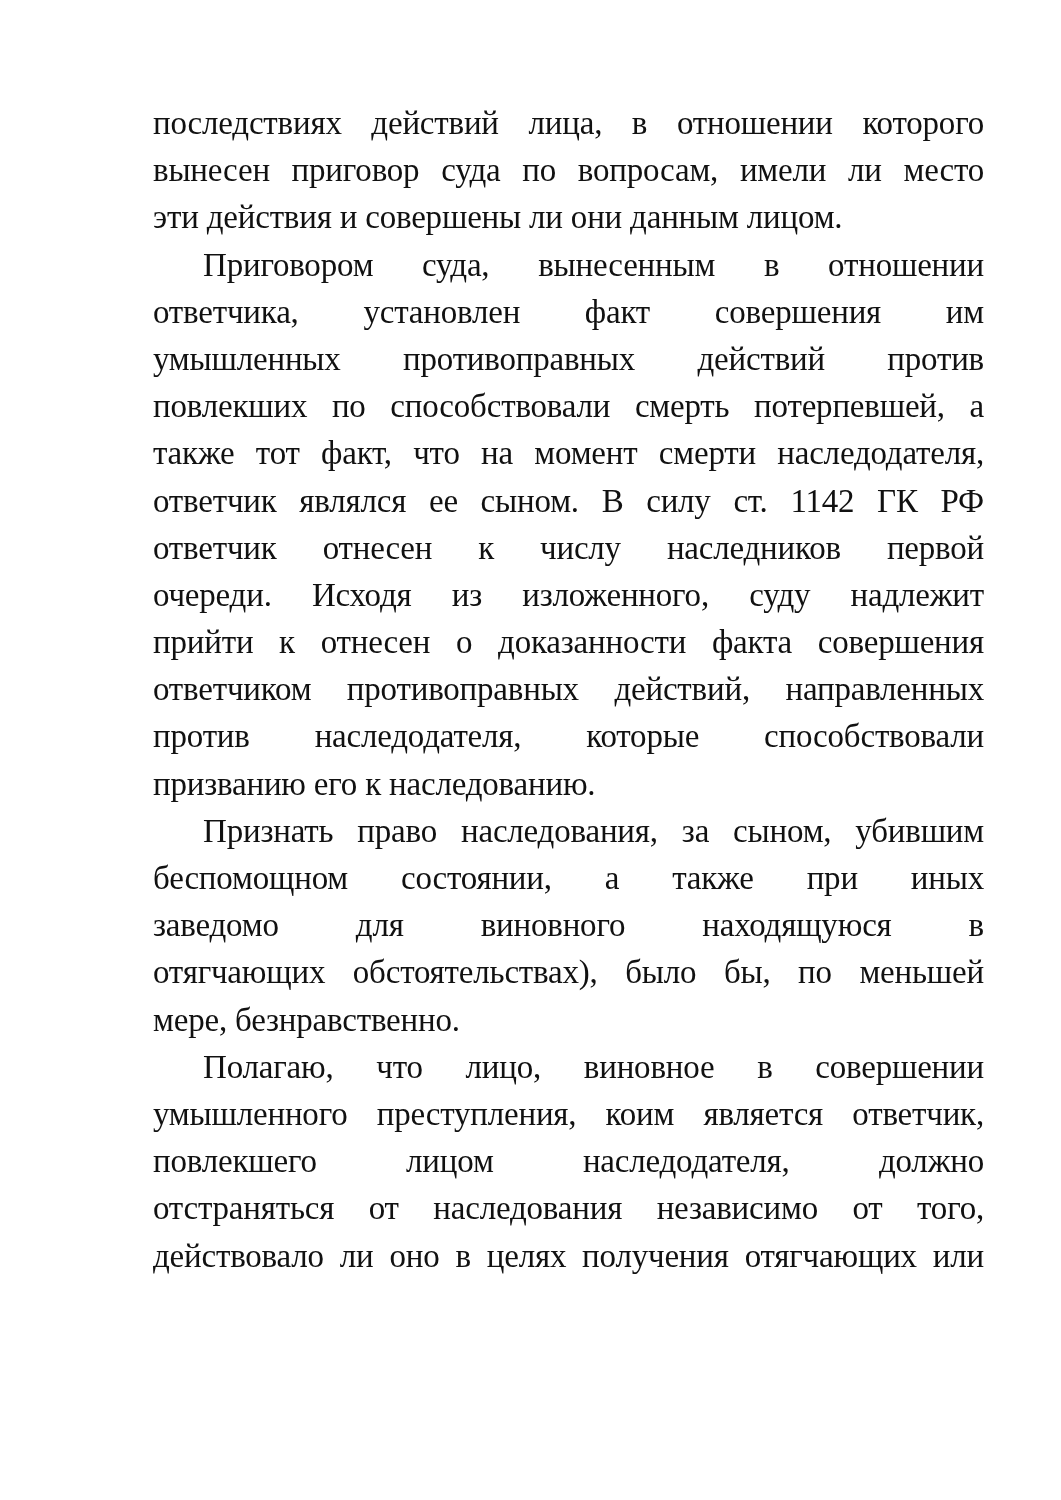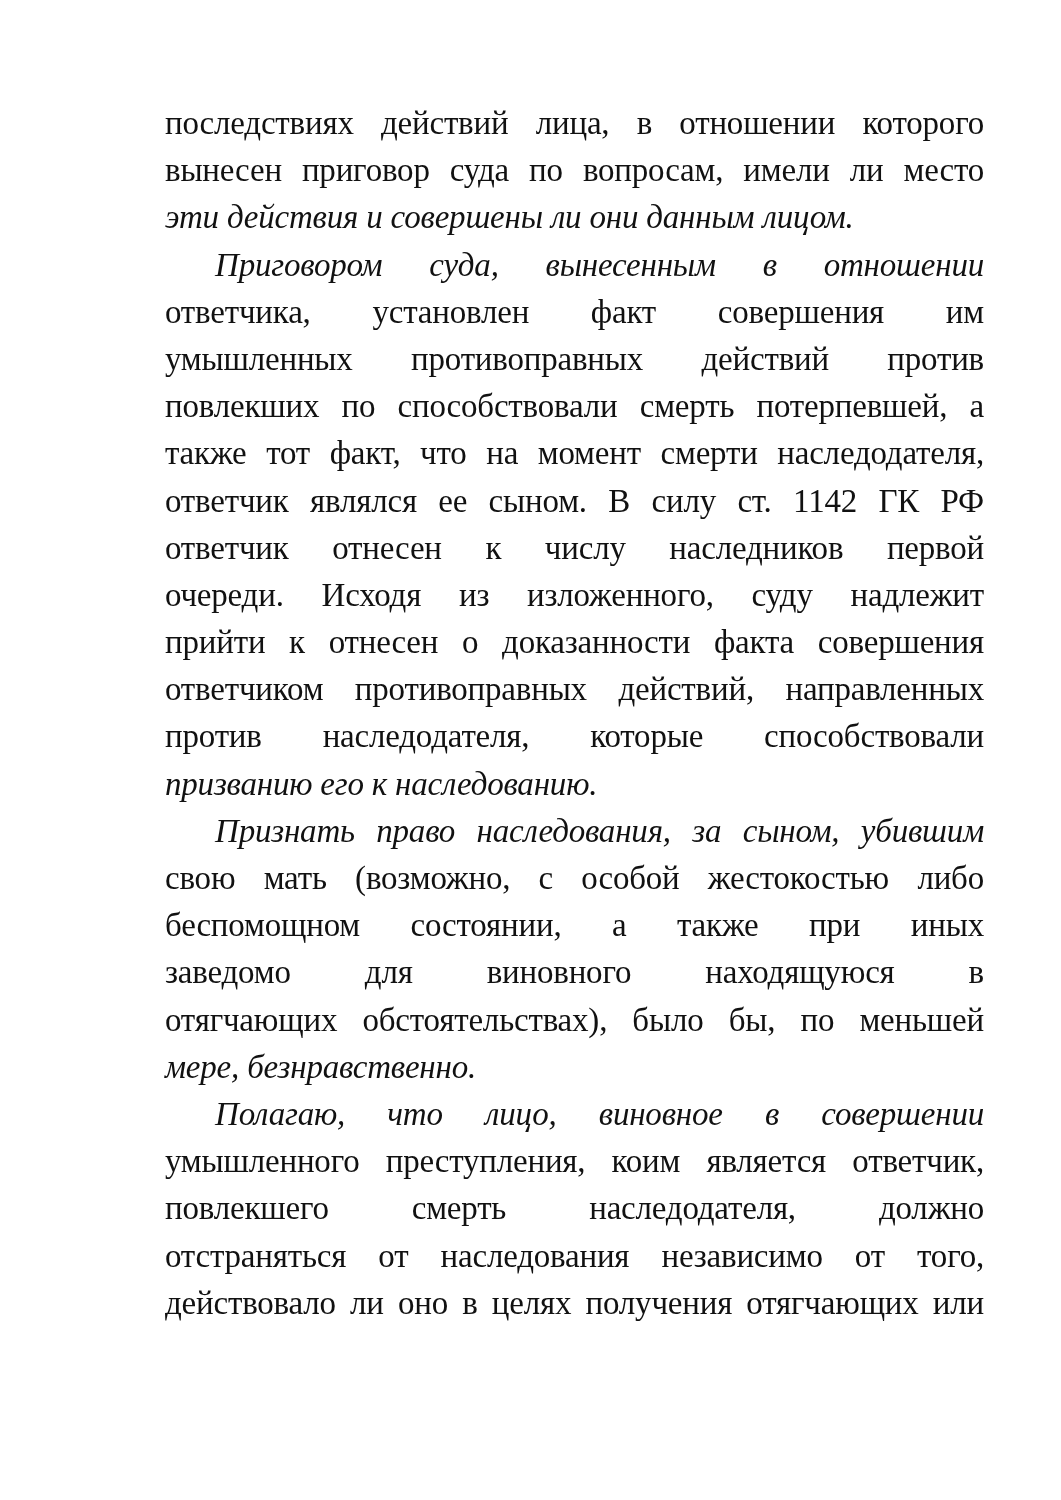--- a/index.html
+++ b/index.html
@@ -27,29 +27,26 @@
       height: 47.2px;
       line-height: 47.2px;
       white-space: nowrap;
       text-align: justify;
       text-align-last: justify;
       letter-spacing: -0.2px;
     }
     .line.last {
       text-align: left;
       text-align-last: left;
-      font-style: italic;
     }
     .line.indent {
       padding-left: 50px;
-      font-style: italic;
     }
     .para {
       display: block;
-      margin-left: 12px;
     }
   </style>
 </head>
 <body>
 
 <div class="page">
 
   <div class="para">
     <span class="line">последствиях действий лица, в отношении которого</span>
     <span class="line">вынесен приговор суда по вопросам, имели ли место</span>
@@ -66,28 +63,27 @@
     <span class="line">ответчик отнесен к числу наследников первой</span>
     <span class="line">очереди. Исходя из изложенного, суду надлежит</span>
     <span class="line">прийти к отнесен о доказанности факта совершения</span>
     <span class="line">ответчиком противоправных действий, направленных</span>
     <span class="line">против наследодателя, которые способствовали</span>
     <span class="line last">призванию его к наследованию.</span>
   </div>
 
   <div class="para">
     <span class="line indent">Признать право наследования, за сыном, убившим</span>
-    <span class="line">свою мать (возможно, с особой жестокостью либо</span>
     <span class="line">беспомощном состоянии, а также при иных</span>
     <span class="line">заведомо для виновного находящуюся в</span>
     <span class="line">отягчающих обстоятельствах), было бы, по меньшей</span>
     <span class="line last">мере, безнравственно.</span>
   </div>
 
   <div class="para">
     <span class="line indent">Полагаю, что лицо, виновное в совершении</span>
     <span class="line">умышленного преступления, коим является ответчик,</span>
-    <span class="line">повлекшего смерть наследодателя, должно</span>
+    <span class="line">повлекшего лицом наследодателя, должно</span>
     <span class="line">отстраняться от наследования независимо от того,</span>
     <span class="line">действовало ли оно в целях получения отягчающих или</span>
   </div>
 
 </div>
 
 </body></html>

